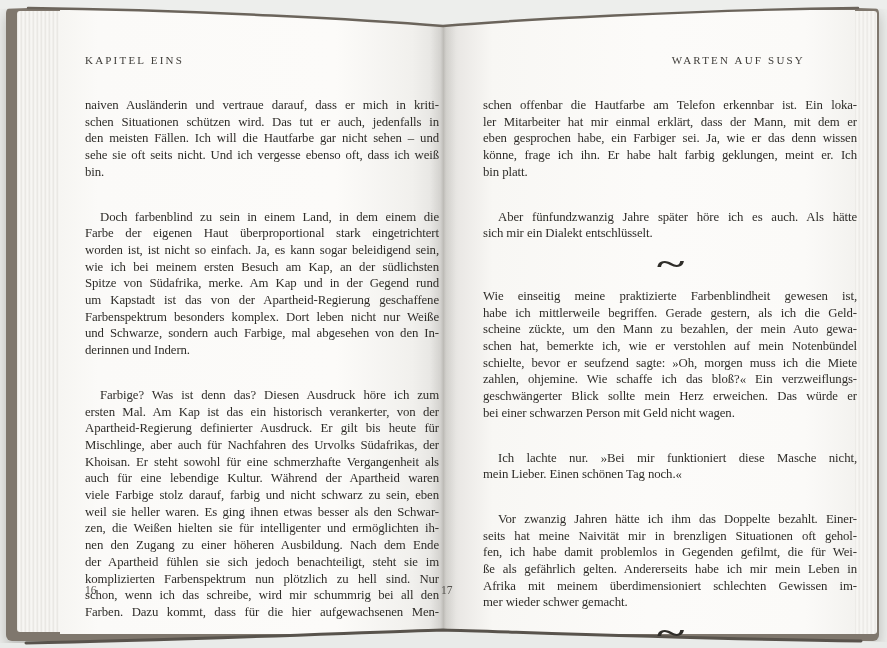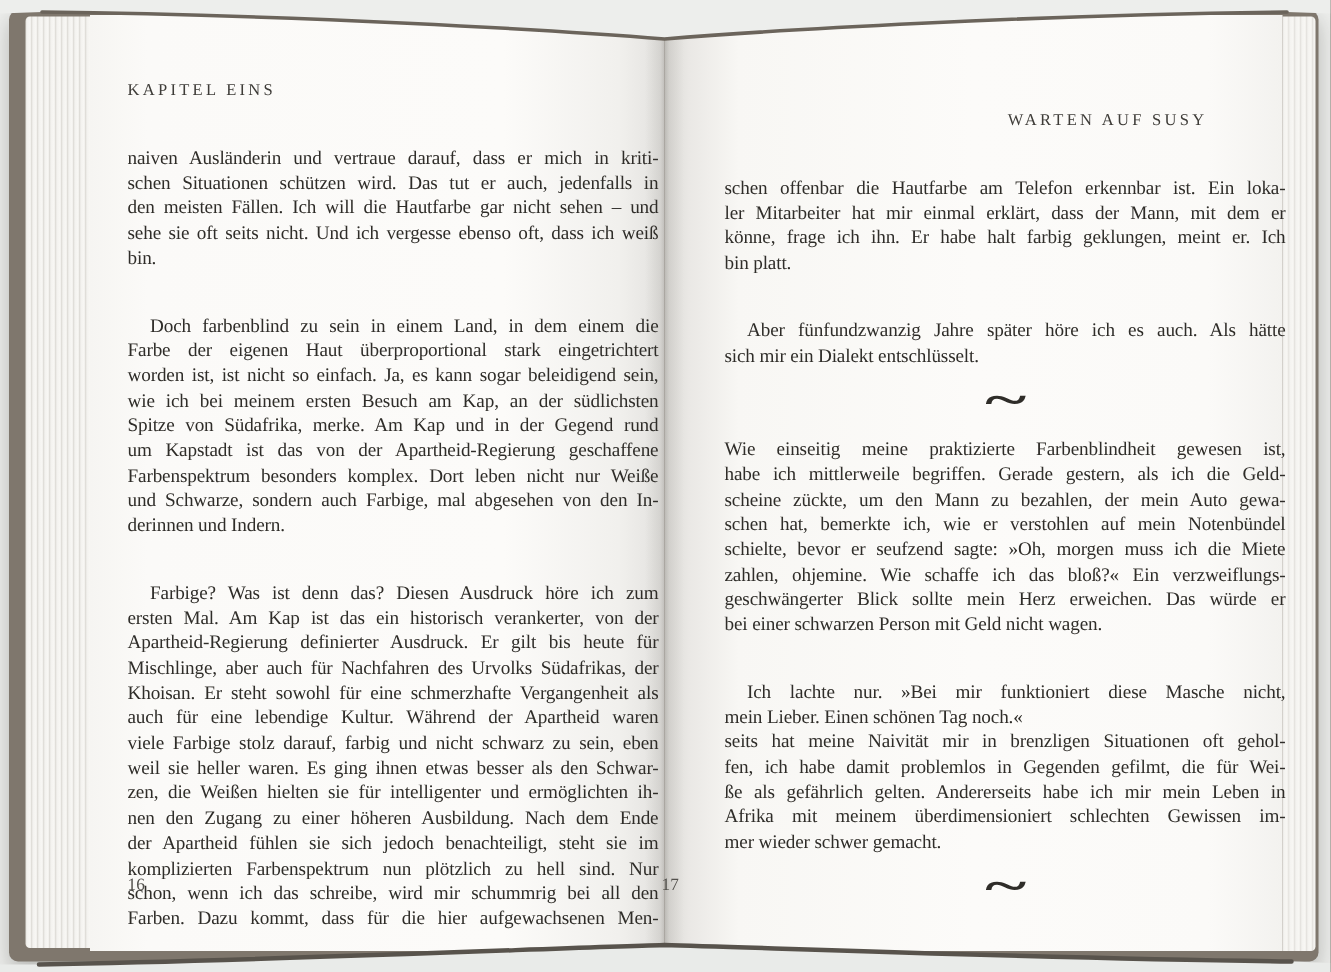--- a/index.html
+++ b/index.html
@@ -40,21 +40,21 @@
   }
   svg.book-edges { position:absolute; left:0; top:0; }
 
   
   .text-block { position:absolute; top:54px; color:#2f2d29; }
   .text-left  { left:85px;  width:354px; }
   .text-right { left:483px; width:374px; }
   .running-head {
     font-size:11px; letter-spacing:2.2px; color:#3e3c38; height:15px;
   }
-  .text-right .running-head { text-align:right; padding-right:52px;margin-top:20px; }
+  .text-right .running-head { text-align:right; padding-right:52px; }
   .body-text {
     margin-top:28px; font-size:12.8px; line-height:16.7px;
     letter-spacing:-0.1px; overflow:visible;
   }
   .line { text-align:justify; text-align-last:justify; white-space:nowrap; }
   .line.indent  { text-indent:15px;margin-top:28px; }
   .line.endline { text-align-last:left; }
   .separator { height:46px; display:flex; align-items:center; justify-content:center; }
   .squiggle {
     display:inline-block; font-size:25px; color:#2f2d29;
@@ -116,37 +116,39 @@
         <div class="line">schon, wenn ich das schreibe, wird mir schummrig bei all den</div>
         <div class="line">Farben. Dazu kommt, dass für die hier aufgewachsenen Men-</div>
       </div>
   </div>
 
   <div class="text-block text-right">
     <div class="running-head">WARTEN AUF SUSY</div>
     <div class="body-text">
         <div class="line">schen offenbar die Hautfarbe am Telefon erkennbar ist. Ein loka-</div>
         <div class="line">ler Mitarbeiter hat mir einmal erklärt, dass der Mann, mit dem er</div>
+        <div class="line">eben gesprochen habe, ein Farbiger sei. Ja, wie er das denn wissen</div>
         <div class="line">könne, frage ich ihn. Er habe halt farbig geklungen, meint er. Ich</div>
         <div class="line endline">bin platt.</div>
         <div class="line indent">Aber fünfundzwanzig Jahre später höre ich es auch. Als hätte</div>
         <div class="line endline">sich mir ein Dialekt entschlüsselt.</div>
         <div class="separator">
           <span class="squiggle">~</span>
         </div>
         <div class="line">Wie einseitig meine praktizierte Farbenblindheit gewesen ist,</div>
         <div class="line">habe ich mittlerweile begriffen. Gerade gestern, als ich die Geld-</div>
         <div class="line">scheine zückte, um den Mann zu bezahlen, der mein Auto gewa-</div>
         <div class="line">schen hat, bemerkte ich, wie er verstohlen auf mein Notenbündel</div>
         <div class="line">schielte, bevor er seufzend sagte: »Oh, morgen muss ich die Miete</div>
         <div class="line">zahlen, ohjemine. Wie schaffe ich das bloß?« Ein verzweiflungs-</div>
         <div class="line">geschwängerter Blick sollte mein Herz erweichen. Das würde er</div>
         <div class="line endline">bei einer schwarzen Person mit Geld nicht wagen.</div>
         <div class="line indent">Ich lachte nur. »Bei mir funktioniert diese Masche nicht,</div>
         <div class="line endline">mein Lieber. Einen schönen Tag noch.«</div>
+        <div class="line indent">Vor zwanzig Jahren hätte ich ihm das Doppelte bezahlt. Einer-</div>
         <div class="line">seits hat meine Naivität mir in brenzligen Situationen oft gehol-</div>
         <div class="line">fen, ich habe damit problemlos in Gegenden gefilmt, die für Wei-</div>
         <div class="line">ße als gefährlich gelten. Andererseits habe ich mir mein Leben in</div>
         <div class="line">Afrika mit meinem überdimensioniert schlechten Gewissen im-</div>
         <div class="line endline">mer wieder schwer gemacht.</div>
         <div class="separator">
           <span class="squiggle">~</span>
         </div>
       </div>
   </div>

